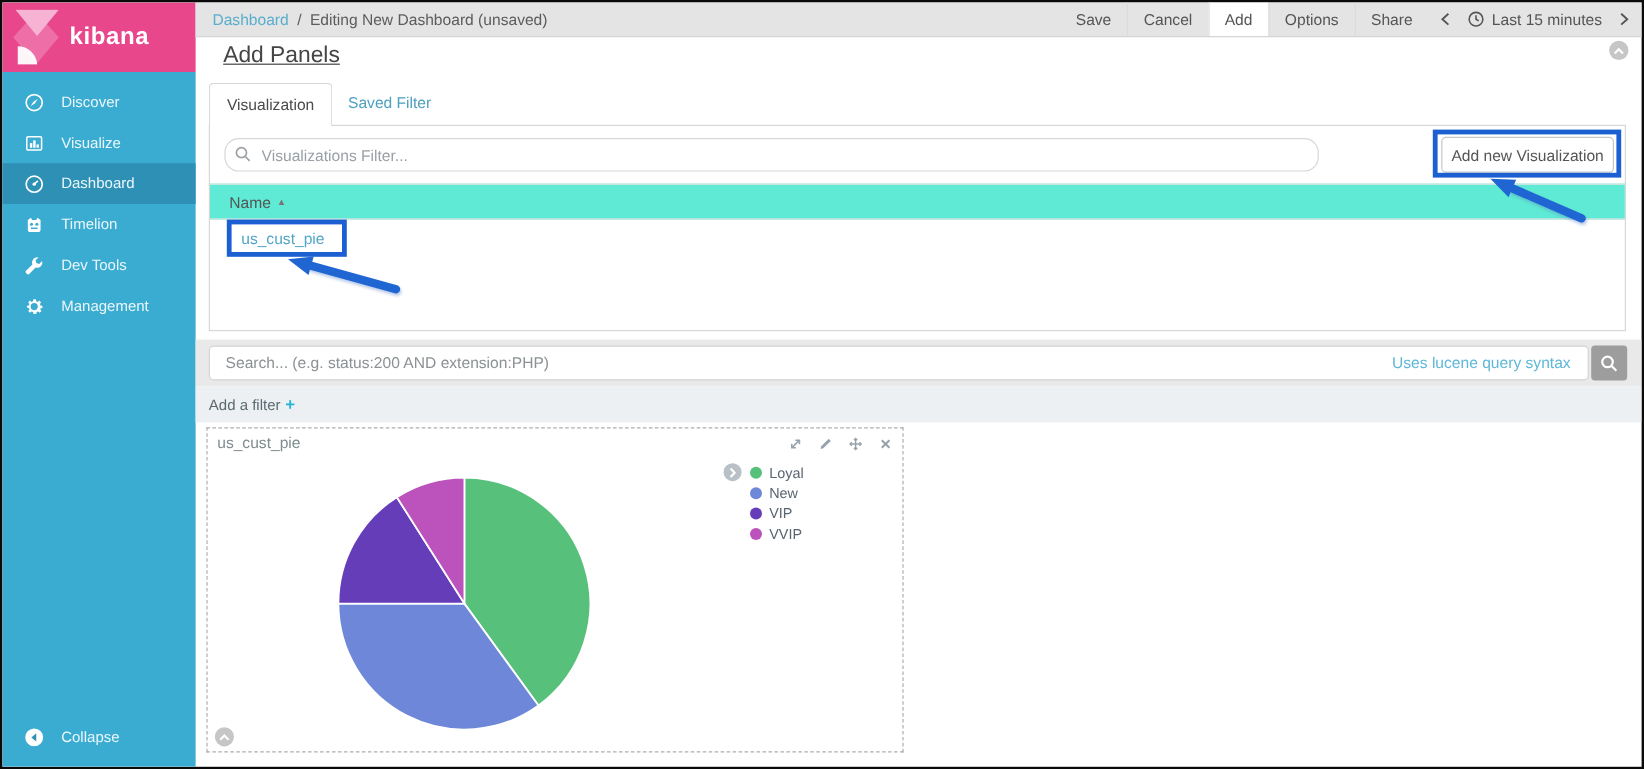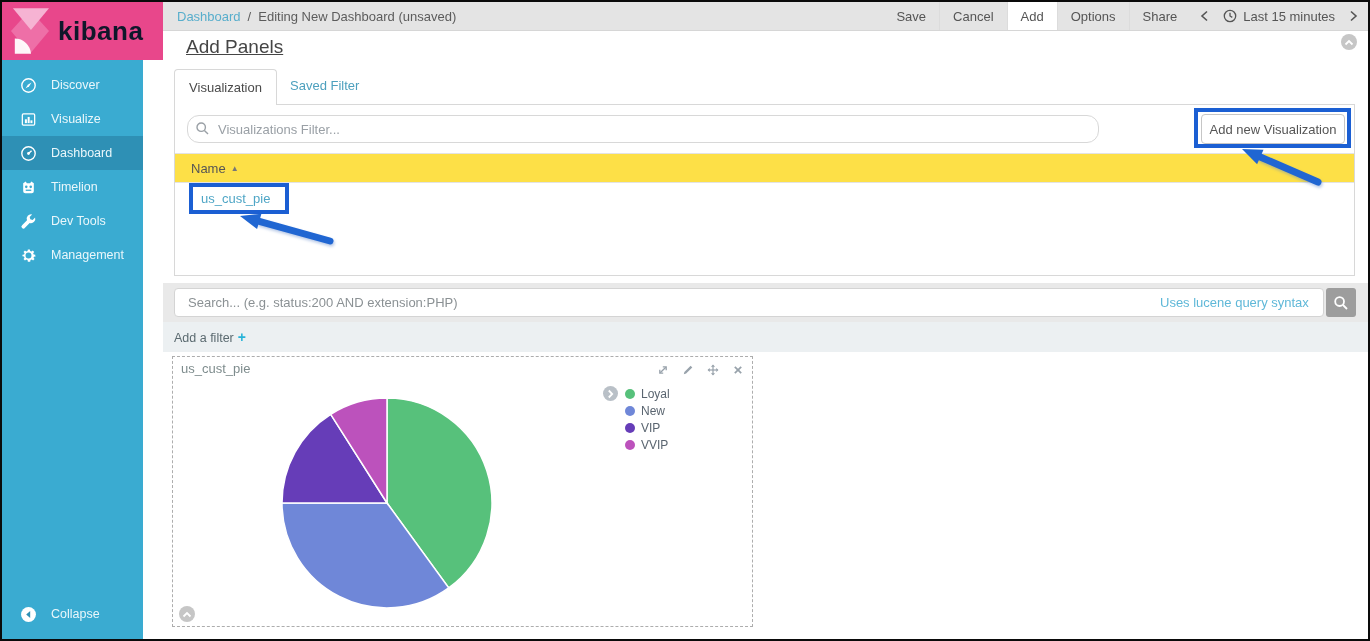--- a/index.html
+++ b/index.html
@@ -2,24 +2,24 @@
 <html><head>
 <meta charset="utf-8">
 <style>
   * { margin:0; padding:0; box-sizing:border-box; }
   body { font-family:"Liberation Sans", sans-serif; background:#888; }
   .window { position:relative; width:1370px; height:641px; border:2px solid #0a0a0a; background:#fff; overflow:hidden; }
   .abs { position:absolute; }
 
   
   .logo { left:0; top:0; width:161px; height:58px; background:#E8478B; display:flex; align-items:center; gap:9px; padding-left:9px; cursor:pointer; }
-  .logo .brand { color:#0f172a; font-size:26px; font-weight:600; letter-spacing:.5px; }
-
-  
-  .sidebar { left:0; top:58px; width:141px; height:579px; background:#3AABD1;text-align:right; }
+  .logo .brand { color:#ffffff; font-size:20px; font-weight:600; letter-spacing:.5px; }
+
+  
+  .sidebar { left:0; top:58px; width:161px; height:579px; background:#3AABD1;text-align:right; }
   .side-item { display:flex; align-items:center; gap:14px; height:34px; padding-left:18px; color:#EAF7FB; font-size:12.5px; cursor:pointer; }
   .side-item.active { background:#2E90B5; }
   .side-item .ic { width:17px; height:17px; display:inline-flex; }
   .side-list { padding-top:8px; }
   .collapse-item { position:absolute; bottom:8px; left:0; right:0; }
 
   
   .topbar { left:161px; top:0; width:1205px; height:29px; background:#E4E4E4; border-bottom:1px solid #d6d6d6; display:flex; align-items:center; font-size:13px; color:#555; }
   .crumbs { padding-left:14px; display:flex; gap:7px; align-items:center; }
   .crumb-link { color:#58AECC; cursor:pointer; }
@@ -41,21 +41,21 @@
   .pane { left:172px; top:102px; width:1181px; height:172px; background:#fff; border:1px solid #d8d8d8; z-index:2; }
 
   .viz-filter-wrap { position:absolute; left:12px; top:10px; width:912px; height:28px; }
   .viz-filter-wrap input { width:100%; height:100%; border:1px solid #d8d8d8; border-radius:12px; padding:0 10px 0 30px; font-size:13px; color:#555; font-family:"Liberation Sans",sans-serif; outline:none; }
   .viz-filter-wrap input::placeholder { color:#9aa0a6; }
   .viz-filter-wrap .mag { position:absolute; left:8px; top:6px; }
 
   .pagination { position:absolute; left:1012px; top:17px; width:100px; text-align:right; font-size:12.5px; color:#7d7d7d; }
   .btn-add-new { position:absolute; left:1026px; top:9px; width:144px; height:30px; background:#fff; border:1px solid #c6c6c6; border-radius:4px; font-size:13px; color:#555; font-family:"Liberation Sans",sans-serif; cursor:pointer; }
 
-  .tbl-header { position:absolute; left:0; top:48px; width:1179px; height:30px; background:#fde047; border-top:1px solid #e3e3e3; border-bottom:1px solid #e3e3e3; display:flex; align-items:center; padding-left:16px; font-size:13px; color:#555; cursor:pointer; }
+  .tbl-header { position:absolute; left:0; top:48px; width:1179px; height:30px; background:#5eead4; border-top:1px solid #e3e3e3; border-bottom:1px solid #e3e3e3; display:flex; align-items:center; padding-left:16px; font-size:13px; color:#555; cursor:pointer; }
   .sort-arrow { font-size:8px; color:#777; margin-left:5px; }
   .viz-link { position:absolute; left:26px; top:86px; font-size:13px; color:#4FA6C6; cursor:pointer; }
 
   
   .query-row { left:161px; top:281px; width:1205px; height:39px; background:#E9E9E9; }
   .query-input { position:absolute; left:11px; top:5px; width:1150px; height:29px; border:1px solid #d4d4d4; border-radius:4px; background:#fff; font-size:13px; color:#555; padding:0 190px 0 13px; font-family:"Liberation Sans",sans-serif; outline:none; }
   .query-input::placeholder { color:#8b9194; }
   .lucene-link { position:absolute; left:997px; top:12px; font-size:13px; color:#5FB8D8; cursor:pointer; }
   .query-btn { position:absolute; left:1163px; top:5px; width:30px; height:29px; background:#9D9D9D; border:none; border-radius:3px; cursor:pointer; display:flex; align-items:center; justify-content:center; }
   .filter-row { left:161px; top:320px; width:1205px; height:30px; background:#ECF0F2; display:flex; align-items:center; padding-left:11px; }

